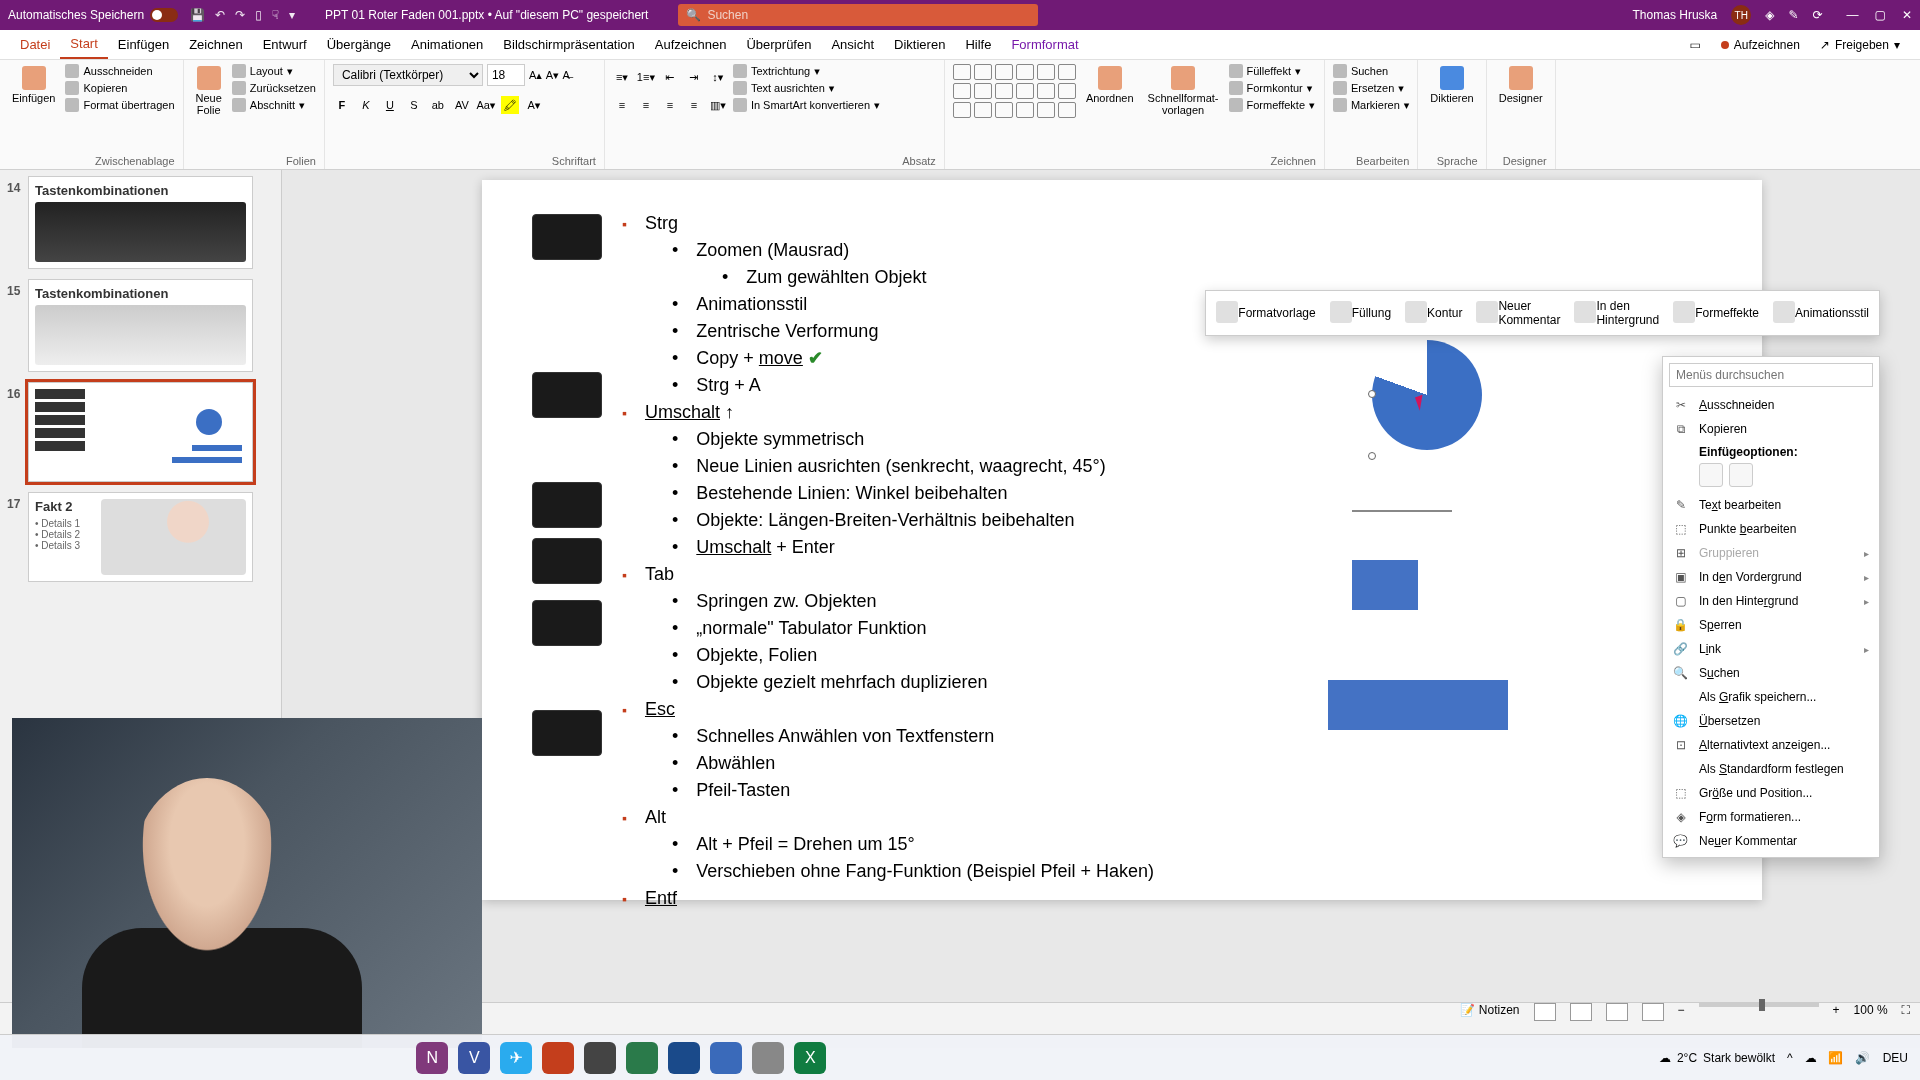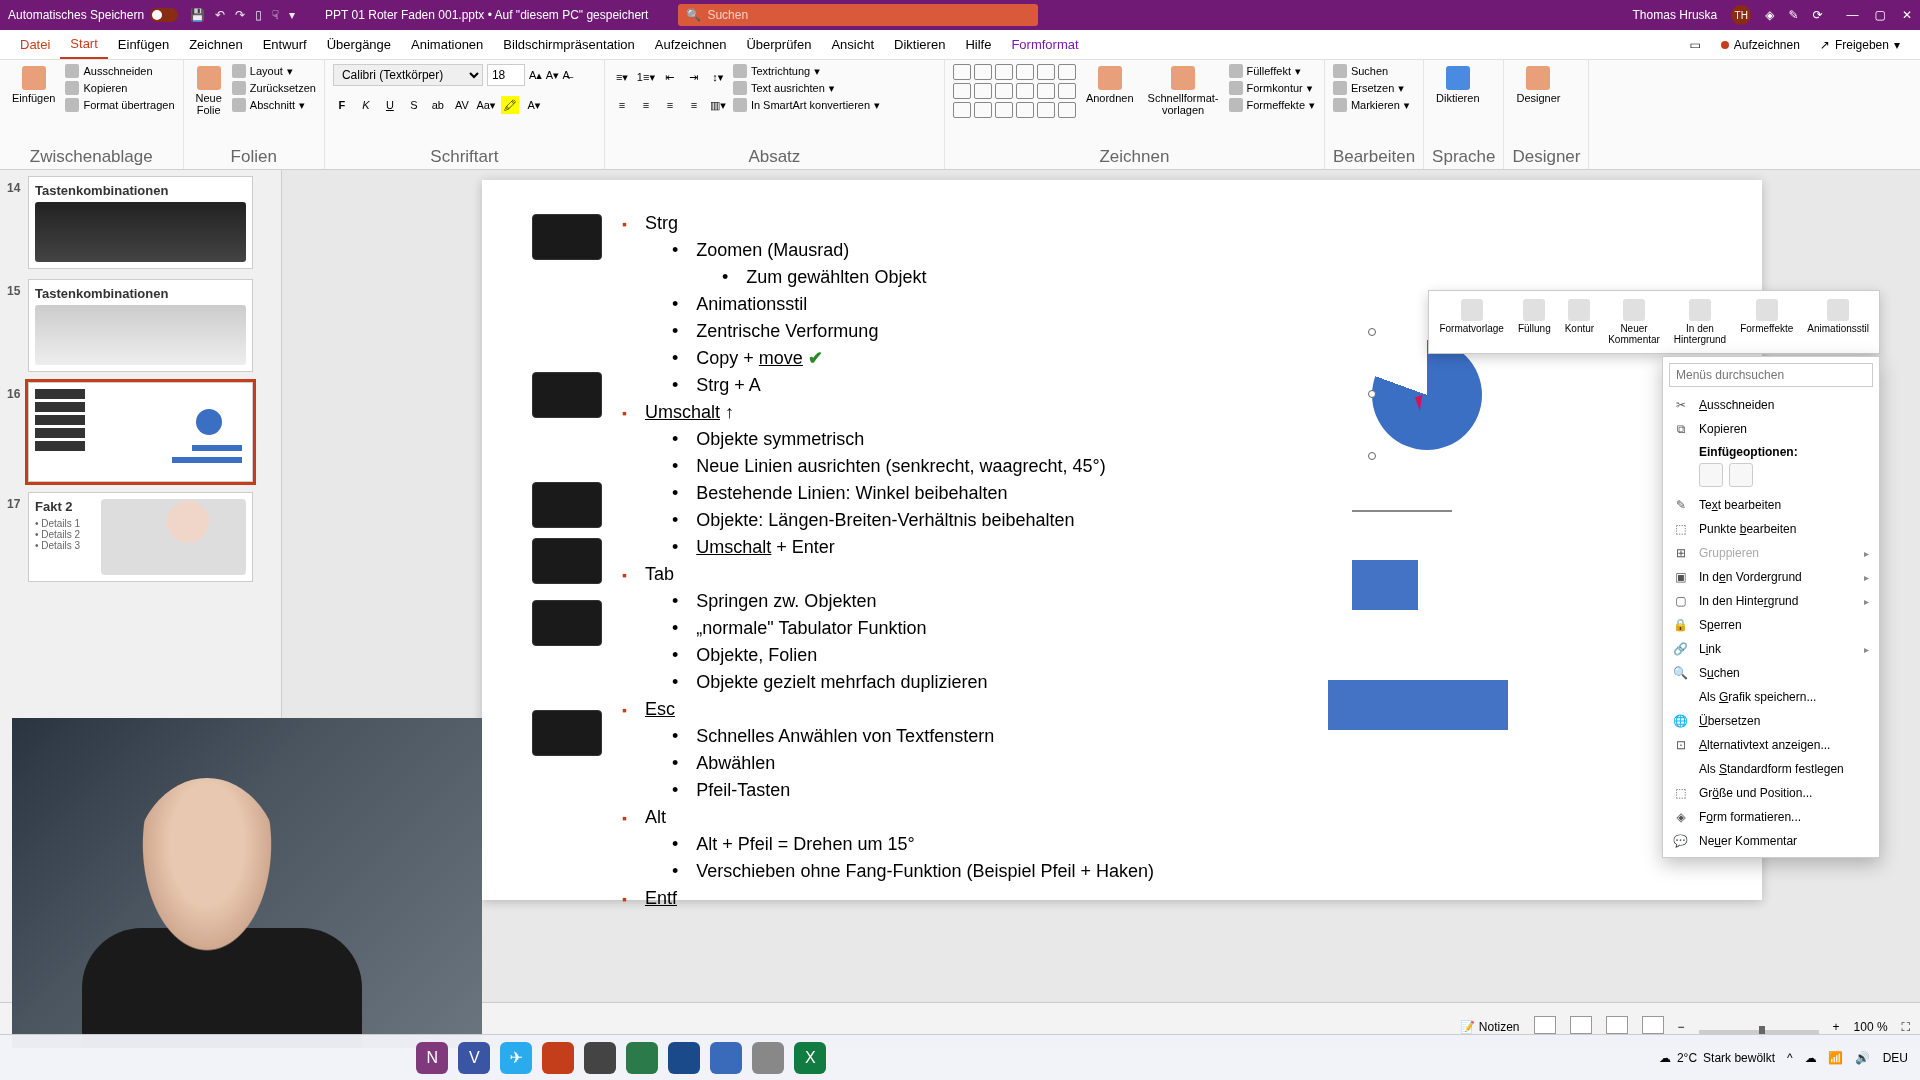--- a/index.html
+++ b/index.html
@@ -26,21 +26,21 @@
 .ribbon-tabs .tab.file { color: #c43e1c; font-weight: 400; }
 .ribbon-tabs .tab.active { border-bottom: 2px solid #c43e1c; color: #c43e1c; }
 .ribbon-tabs .tab.context { color: #7719aa; }
 .ribbon-tabs .spacer { flex:1; }
 .ribbon-tabs .rightbtn { display:flex; align-items:center; gap:5px; padding:0 10px; font-size:12px; cursor:pointer; }
 .ribbon-tabs .rec-dot { width:8px; height:8px; border-radius:50%; background:#c43e1c; }
 
 
 .ribbon { height: 110px; background: #fafafa; display: flex; border-bottom: 1px solid #d0d0d0; font-size: 11px; }
 .rgroup { border-right: 1px solid #e5e5e5; padding: 4px 8px 2px; display:flex; flex-direction:column; justify-content:space-between; }
-.rgroup .glabel { text-align:center; color:#666; font-size:17px; padding-top:2px; }
+.rgroup .glabel { text-align:right; color:#666; font-size:11px; padding-top:2px; }
 .rgroup .gbody { display:flex; gap:6px; align-items:flex-start; }
 .bigbtn { display:flex; flex-direction:column; align-items:center; gap:2px; padding:2px 4px; cursor:pointer; font-size:11px; text-align:center; }
 .bigbtn .ico { width:24px; height:24px; background:#e8a07a; border-radius:3px; }
 .smallrows { display:flex; flex-direction:column; gap:3px; }
 .smallrow { display:flex; align-items:center; gap:4px; cursor:pointer; white-space:nowrap; }
 .smallrow .ico { width:14px; height:14px; background:#bbb; border-radius:2px; }
 .fontbox { display:flex; gap:4px; align-items:center; }
 .fontbox select, .fontbox input { font-size:12px; border:1px solid #ccc; height:22px; padding:0 4px; }
 .btnrow { display:flex; gap:6px; margin-top:4px; }
 .btnrow .b { width:18px; height:18px; display:flex; align-items:center; justify-content:center; cursor:pointer; }
@@ -78,21 +78,21 @@
 .underline { text-decoration: underline; }
 
 
 .sel-shape { position:absolute; }
 .sel-handle { position:absolute; width:8px; height:8px; background:#fff; border:1px solid #666; border-radius:50%; }
 .blue-pie { width:110px; height:110px; background:conic-gradient(#3b6fc4 0deg 290deg, transparent 290deg 360deg); border-radius:50%; }
 .blue-rect { background:#4472c4; }
 
 
 .minitb { position:absolute; right:40px; top:120px; background:#fff; border:1px solid #ccc; box-shadow:0 4px 12px rgba(0,0,0,.2); display:flex; padding:6px 4px; gap:2px; z-index:50; }
-.minitb .mbtn { display:flex; flex-direction:column; align-items:center; font-size:10px; padding:2px 6px; cursor:pointer; text-align:center; }
+.minitb .mbtn { display:flex; flex-direction:row; align-items:center; font-size:12px; padding:2px 6px; cursor:pointer; }
 .minitb .mbtn .mico { width:22px; height:22px; background:#e0e0e0; border-radius:3px; margin-bottom:2px; }
 
 
 .ctxmenu { position:absolute; right:40px; top:186px; width:218px; background:#fff; border:1px solid #ccc; box-shadow:0 6px 18px rgba(0,0,0,.25); font-size:12px; z-index:60; padding-bottom:4px; }
 .ctxmenu .searchm { margin:6px; }
 .ctxmenu .searchm input { width:100%; border:1px solid #ccc; padding:4px 6px; font-size:12px; }
 .ctxmenu .mitem { display:flex; align-items:center; gap:10px; padding:4px 10px; cursor:pointer; }
 .ctxmenu .mitem.disabled { color:#aaa; cursor:default; }
 .ctxmenu .mitem .mico { width:16px; height:16px; display:flex; align-items:center; justify-content:center; color:#555; }
 .ctxmenu .mitem .arrow { margin-left:auto; color:#888; font-size:10px; }
@@ -104,21 +104,21 @@
 
 .cursor { position:absolute; z-index:70; width:0; height:0; }
 .cursor::before { content:""; position:absolute; width:0; height:0; border-left:8px solid #d4145a; border-right:4px solid transparent; border-bottom:14px solid transparent; border-top:0; transform:rotate(-20deg); }
 
 
 .webcam { position:absolute; left:12px; bottom:32px; width:470px; height:330px; background:linear-gradient(135deg,#2a3440 0%, #4a5560 40%, #6a7580 100%); z-index:40; }
 .webcam .face { position:absolute; left:120px; top:60px; width:150px; height:190px; background:radial-gradient(ellipse at 50% 35%, #e8c8b0 35%, #d0a890 60%, transparent 61%); border-radius:50% 50% 45% 45%; }
 .webcam .body { position:absolute; left:70px; bottom:0; width:280px; height:120px; background:#1a1a1a; border-radius:60px 60px 0 0; }
 
 
-.statusbar { position:absolute; bottom:0; left:0; right:0; height:32px; background:#f3f3f3; border-top:1px solid #ccc; display:flex; align-items:flex-end; font-size:12px; padding:0 10px; gap:14px; }
+.statusbar { position:absolute; bottom:0; left:0; right:0; height:32px; background:#f3f3f3; border-top:1px solid #ccc; display:flex; align-items:flex-start; font-size:12px; padding:0 10px; gap:14px; }
 .statusbar .spacer { flex:1; }
 .statusbar .viewbtn { width:22px; height:18px; border:1px solid #999; cursor:pointer; background:#fff; }
 .statusbar .zoomslider { width:120px; height:4px; background:#ccc; position:relative; }
 .statusbar .zoomslider::after { content:""; position:absolute; left:50%; top:-4px; width:6px; height:12px; background:#666; }
 
 
 .taskbar { position:absolute; bottom:0; left:0; right:0; height:46px; background:rgba(240,243,248,.96); border-top:1px solid #ccc; display:flex; align-items:center; z-index:100; }
 .taskbar .center { display:flex; gap:10px; align-items:center; margin:0 auto; }
 .taskbar .tbicon { width:32px; height:32px; border-radius:6px; cursor:pointer; display:flex; align-items:center; justify-content:center; font-size:16px; }
 .taskbar .right { margin-left:auto; display:flex; align-items:center; gap:12px; font-size:12px; padding-right:12px; }

